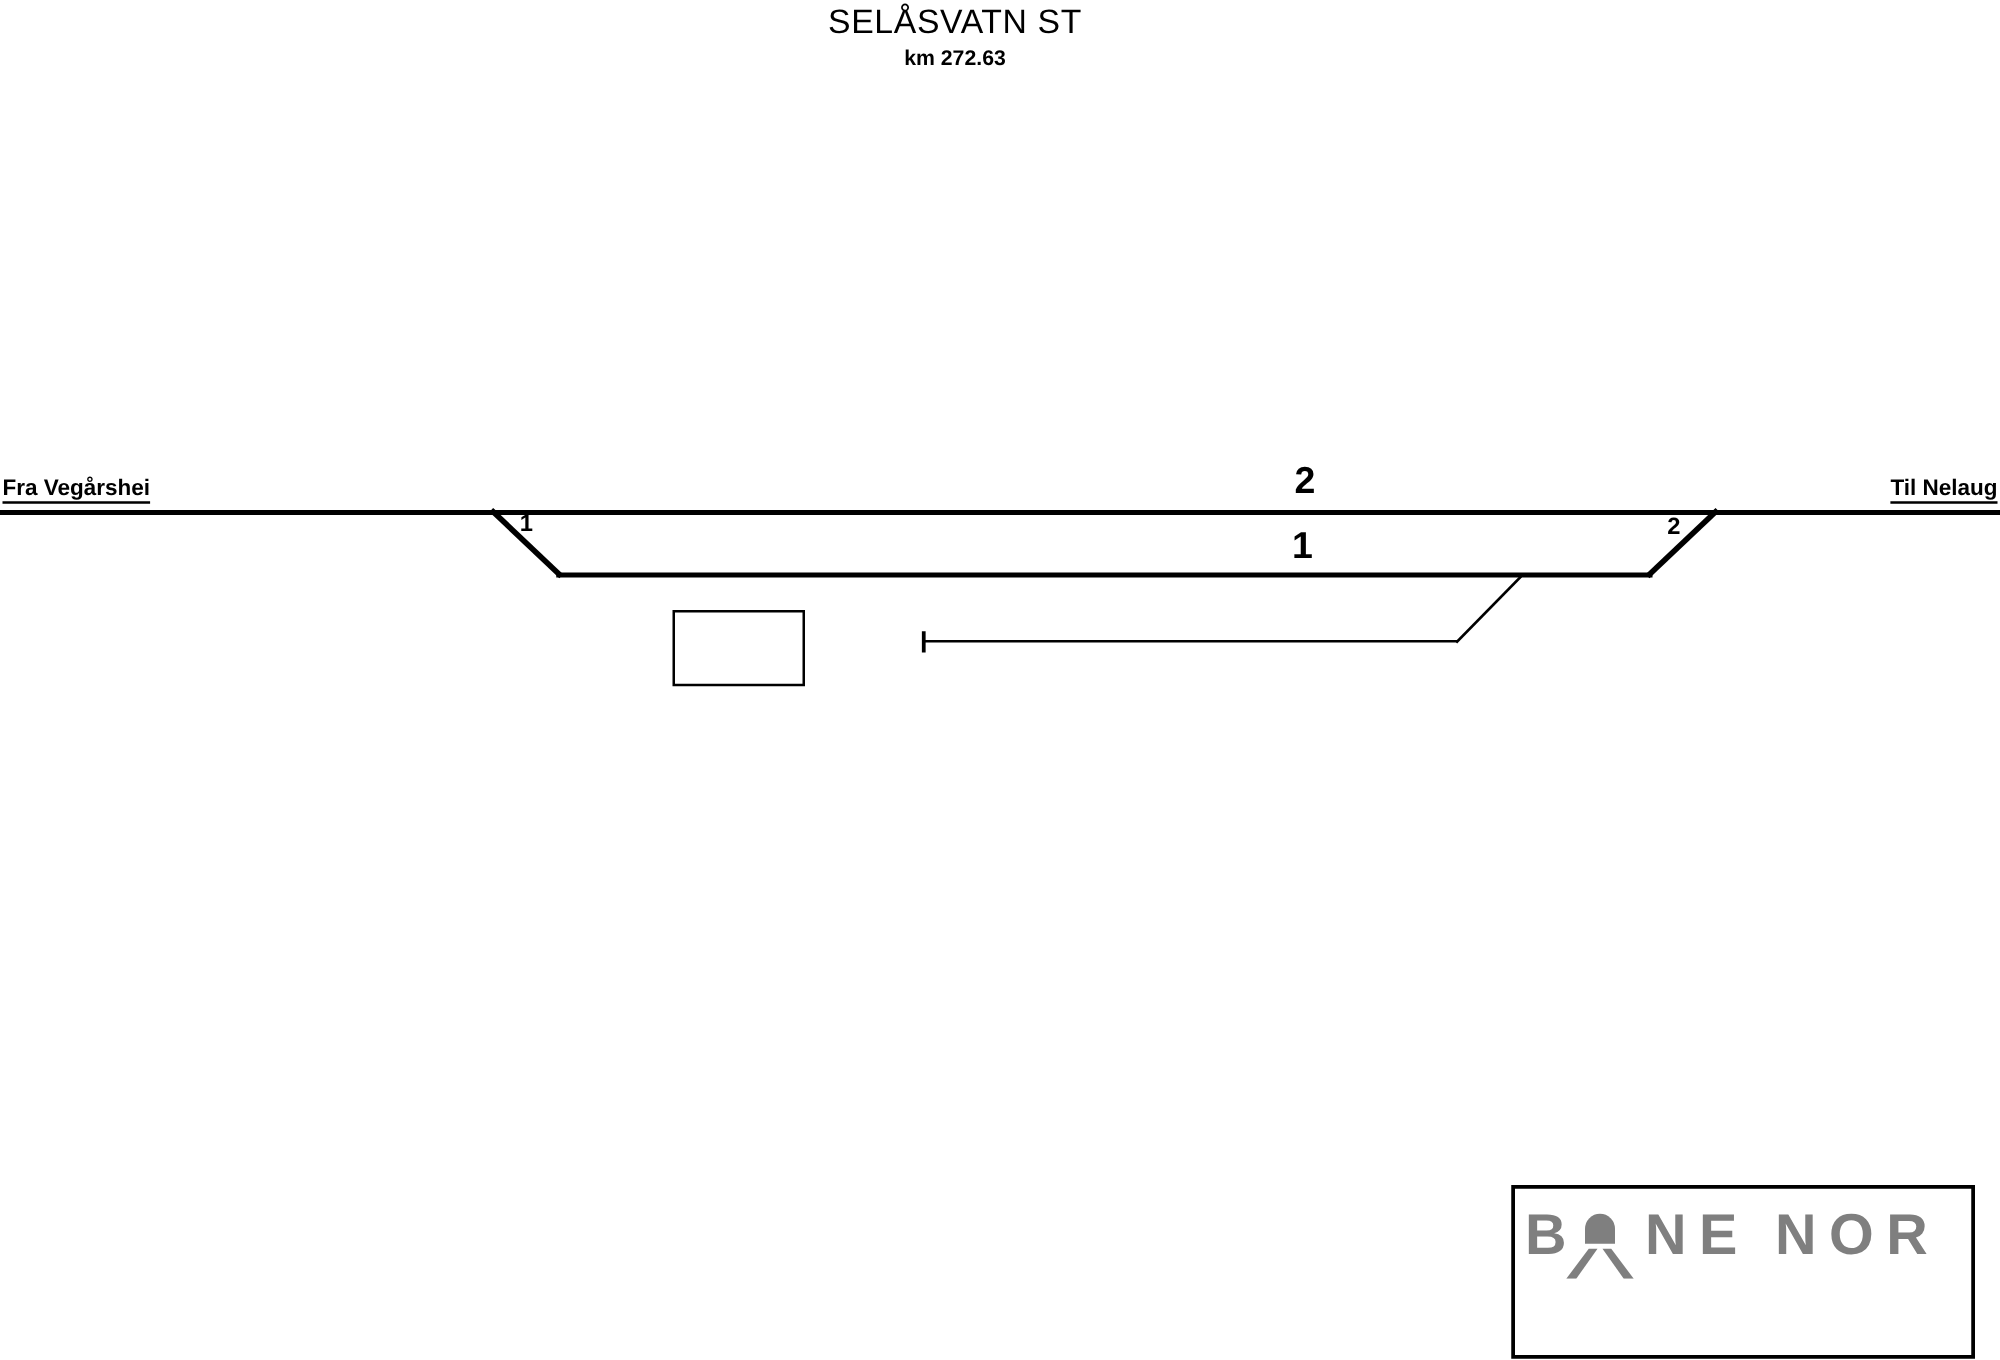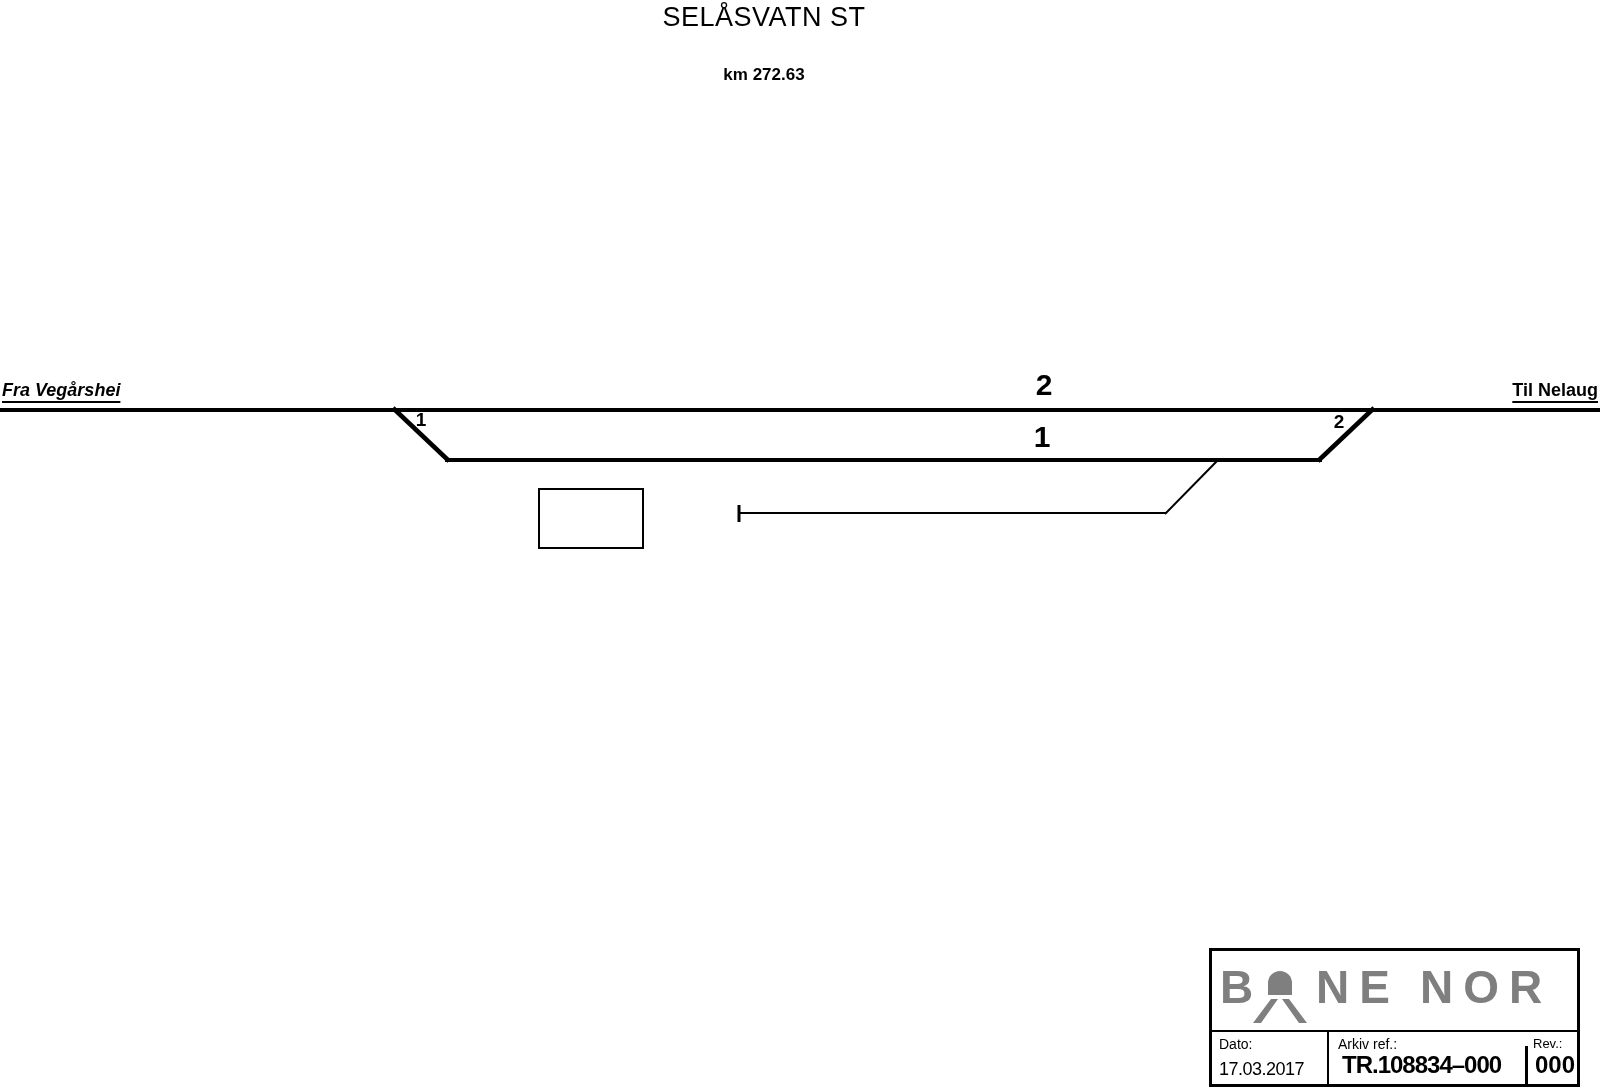--- a/index.html
+++ b/index.html
@@ -23,34 +23,33 @@
     letter-spacing: 0.5px;
     white-space: nowrap;
     line-height: 1.1;
   }
   .km-label {
     top: 38px; left: 764px;
     transform: translateX(-50%);
     font-size: 17px; font-weight: 600;
     white-space: nowrap;
     line-height: 1.1;
-    margin-top: 28px;
   }
 
   
   .dir-label {
     top: 380px;
     font-size: 18px; font-weight: 600;
     line-height: 1.2;
     text-decoration: underline;
     text-decoration-thickness: 1.5px;
     text-underline-offset: 5px;
     white-space: nowrap;
   }
-  .dir-left  { left: 2px; font-style: italic; }
+  .dir-left  { left: 2px; }
   .dir-right { right: 2px; }
 
   .track-num {
     font-size: 30px; font-weight: 700;
     line-height: 1; transform: translateX(-50%);
   }
   .track-num-2 { left: 1044px; top: 370px; }
   .track-num-1 { left: 1042px; top: 422px; }
 
   .switch-num {
@@ -135,24 +134,13 @@
       <g>
         <path d="M48,38 L48,26 A12,12 0 0 1 72,26 L72,38 Z"></path>
         <path d="M51,42 L58,42 L41,66 L33,66 Z"></path>
         <path d="M62,42 L69,42 L87,66 L79,66 Z"></path>
       </g>
       <text x="96" y="46" letter-spacing="10">NE</text>
       <text x="200" y="46" letter-spacing="10">NOR</text>
     </g>
   </svg>
 
-  <div class="tb-row">
-    <div class="tb-cell-dato">
-      <div class="tb-label dato-label">Dato:</div>
-      <div class="dato-value">17.03.2017</div>
-    </div>
-    <div class="tb-label arkiv-label">Arkiv ref.:</div>
-    <div class="arkiv-value">TR.108834–000</div>
-    <div class="rev-divider"></div>
-    <div class="tb-label rev-label">Rev.:</div>
-    <div class="rev-value">000</div>
-  </div>
 </div>
 
 </body></html>

